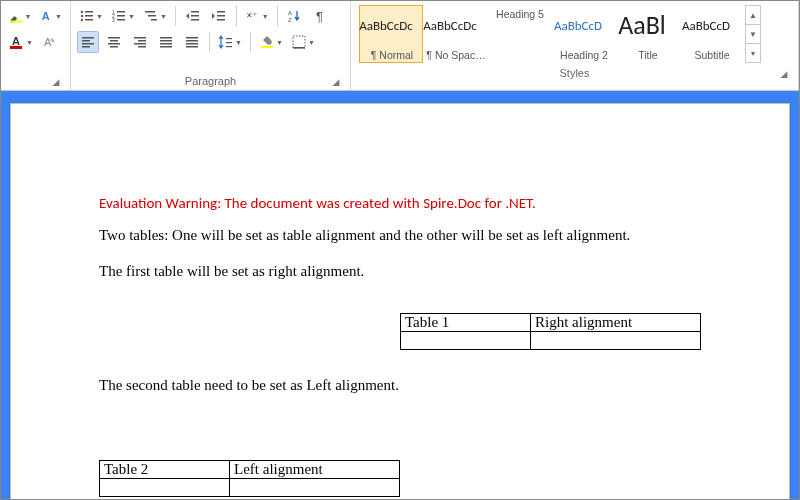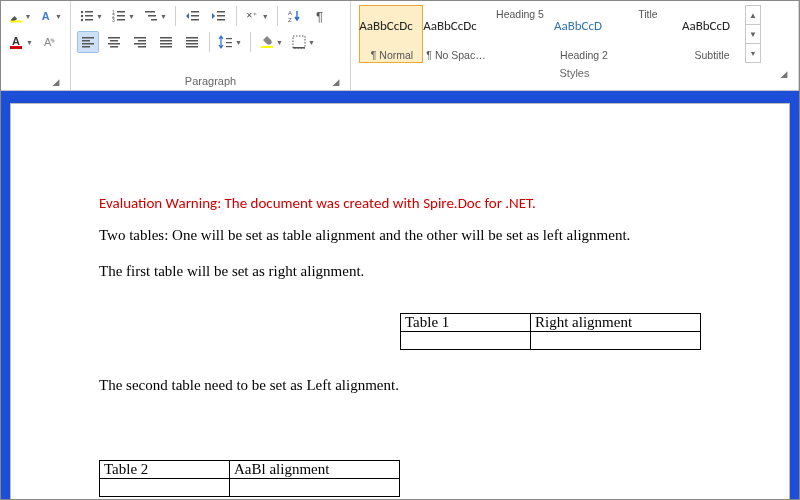--- a/index.html
+++ b/index.html
@@ -111,21 +111,21 @@
     justify-content:center;
     font-size: 8px;
     color:#666;
     border-bottom:1px solid #c8c8c8;
     cursor:pointer;
   }
   .style-scroll div:last-child { border-bottom:none; }
 
   
   .doc-area {
-    background: #1d4ed8;
+    background: #3b82f6;
     height: calc(500px - 92px);
     padding: 12px 0 0 0;
     overflow: hidden;
   }
   .page {
     background: #fff;
     border: 1px solid #bcbcbc;
     margin: 0 auto;
     width: 780px;
     min-height: 560px;
@@ -348,20 +348,21 @@
           <div class="style-name">¶ No Spac…</div>
         </div>
         <div class="style-item">
           <div class="style-name">Heading 5</div>
         </div>
         <div class="style-item">
           <div class="style-preview sm blue">AaBbCcD</div>
           <div class="style-name">Heading 2</div>
         </div>
         <div class="style-item">
+          <div class="style-preview big">AaBl</div>
           <div class="style-name">Title</div>
         </div>
         <div class="style-item">
           <div class="style-preview sm">AaBbCcD</div>
           <div class="style-name">Subtitle</div>
         </div>
         <div class="style-scroll">
           <div>▲</div>
           <div>▼</div>
           <div>▾</div>
@@ -395,21 +396,21 @@
       </table>
 
     <div class="para" style="margin-top:26px">The second table need to be set as Left alignment.</div>
 
     <div style="height:16px"></div>
 
     <table class="tbl tbl-left">
       <tbody>
           <tr>
         <td class="c1">Table 2</td>
-        <td class="c2">AaBl alignment</td>
+        <td class="c2">Left alignment</td>
       </tr>
       <tr>
         <td class="c1"></td>
         <td class="c2"></td>
       </tr>
     </tbody>
       </table>
   </div>
 </div>
 

